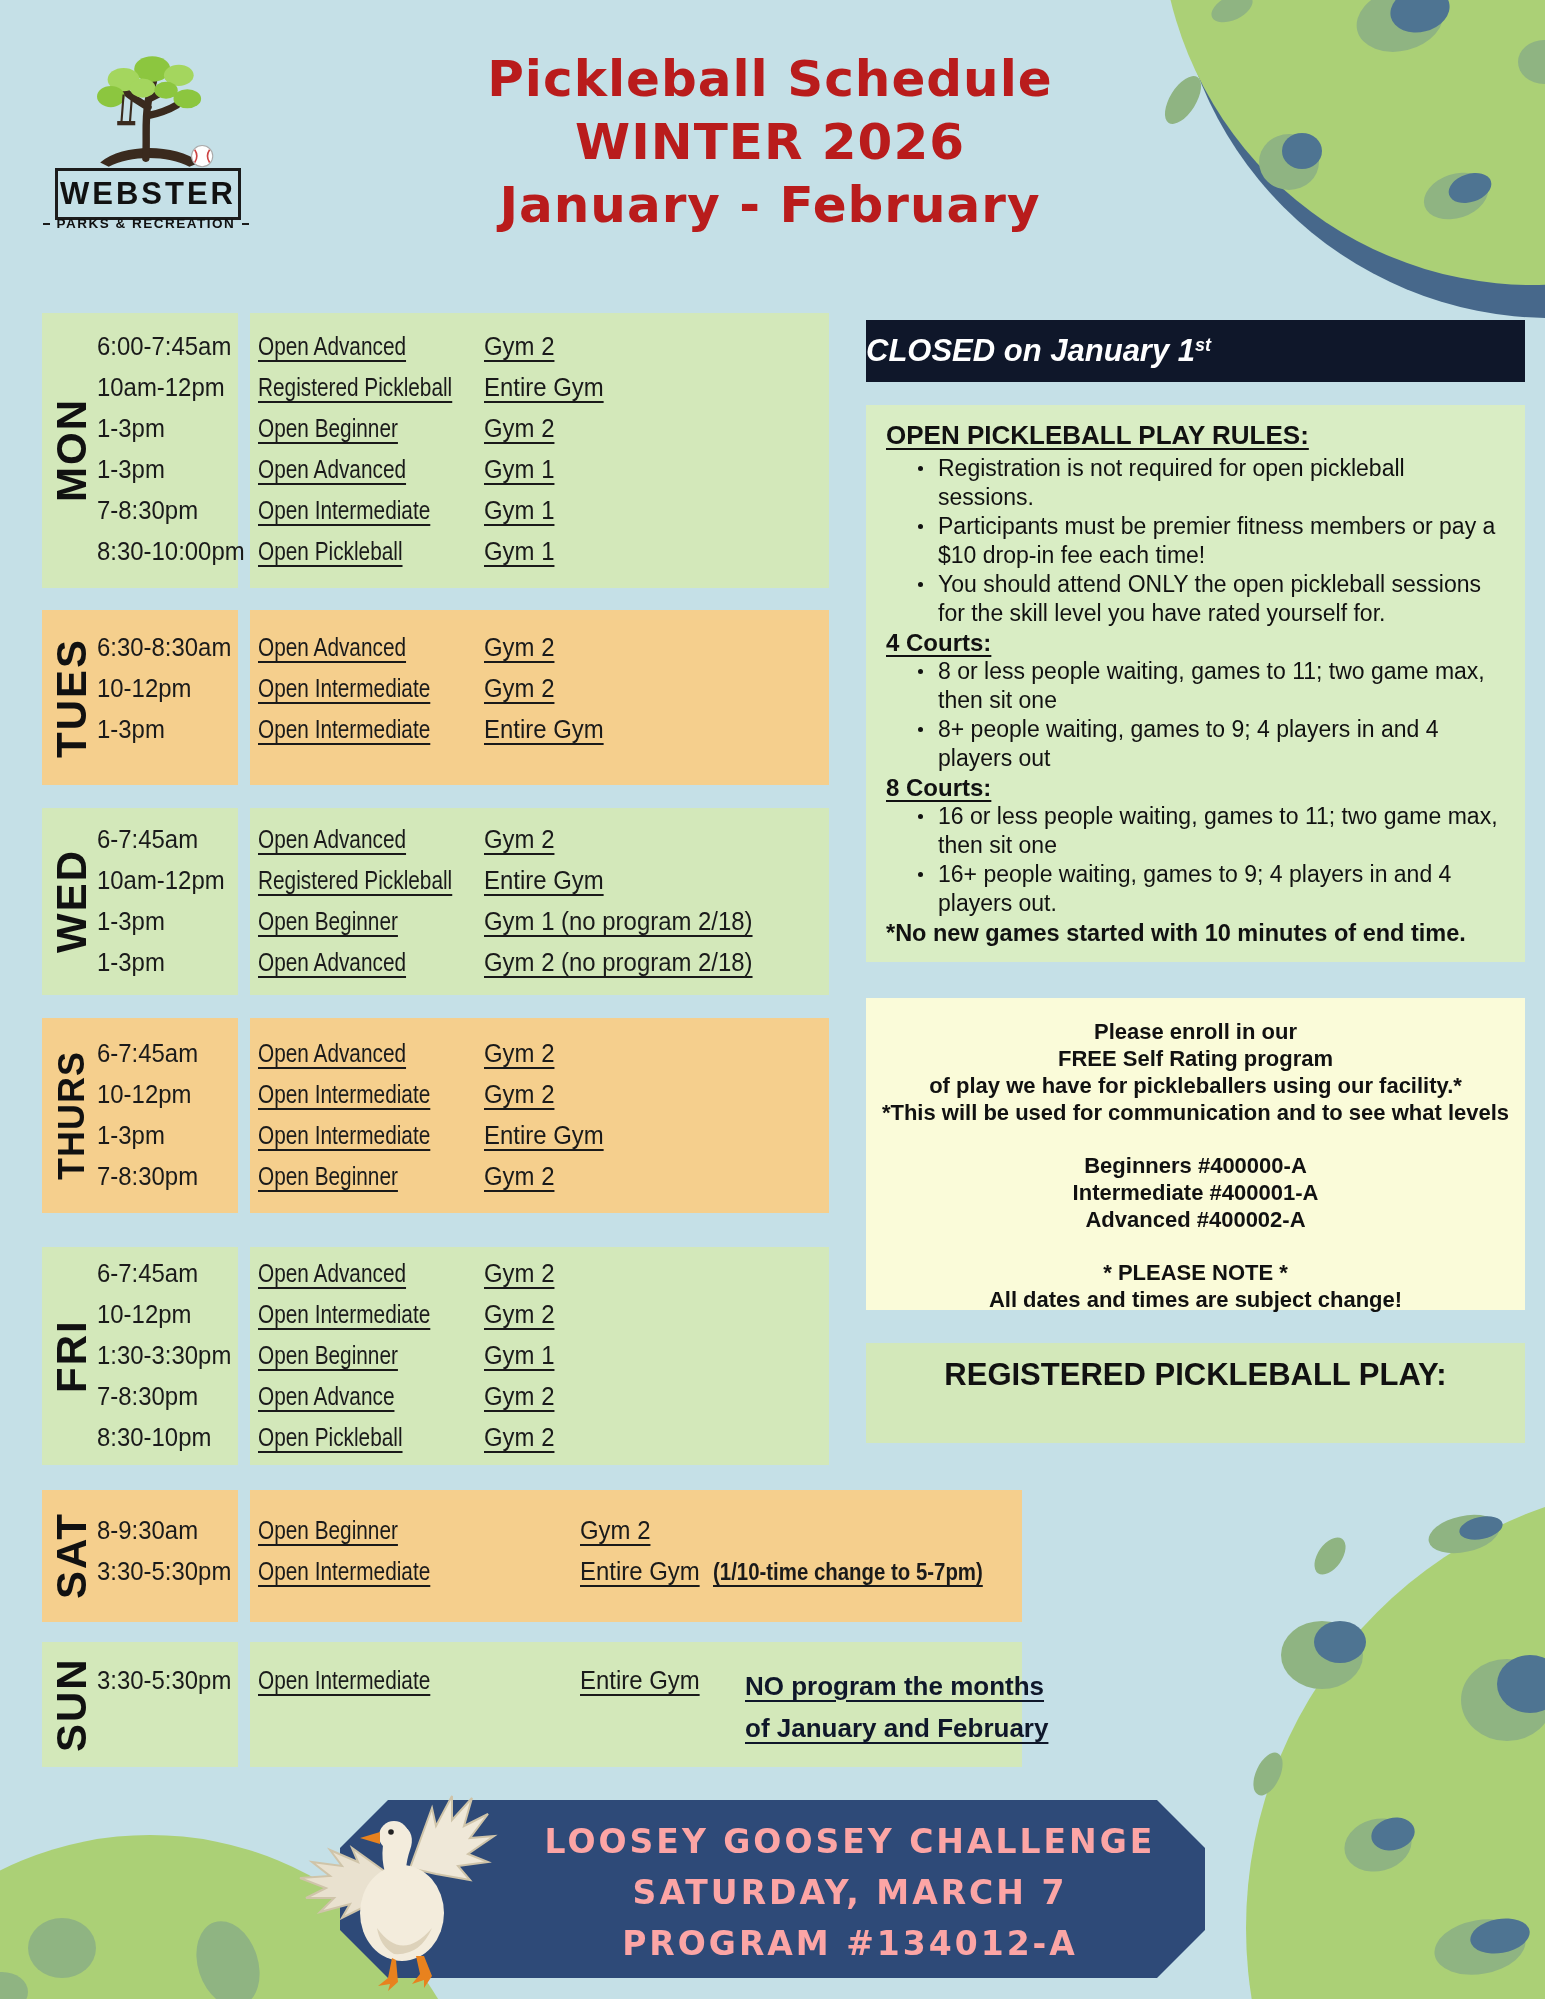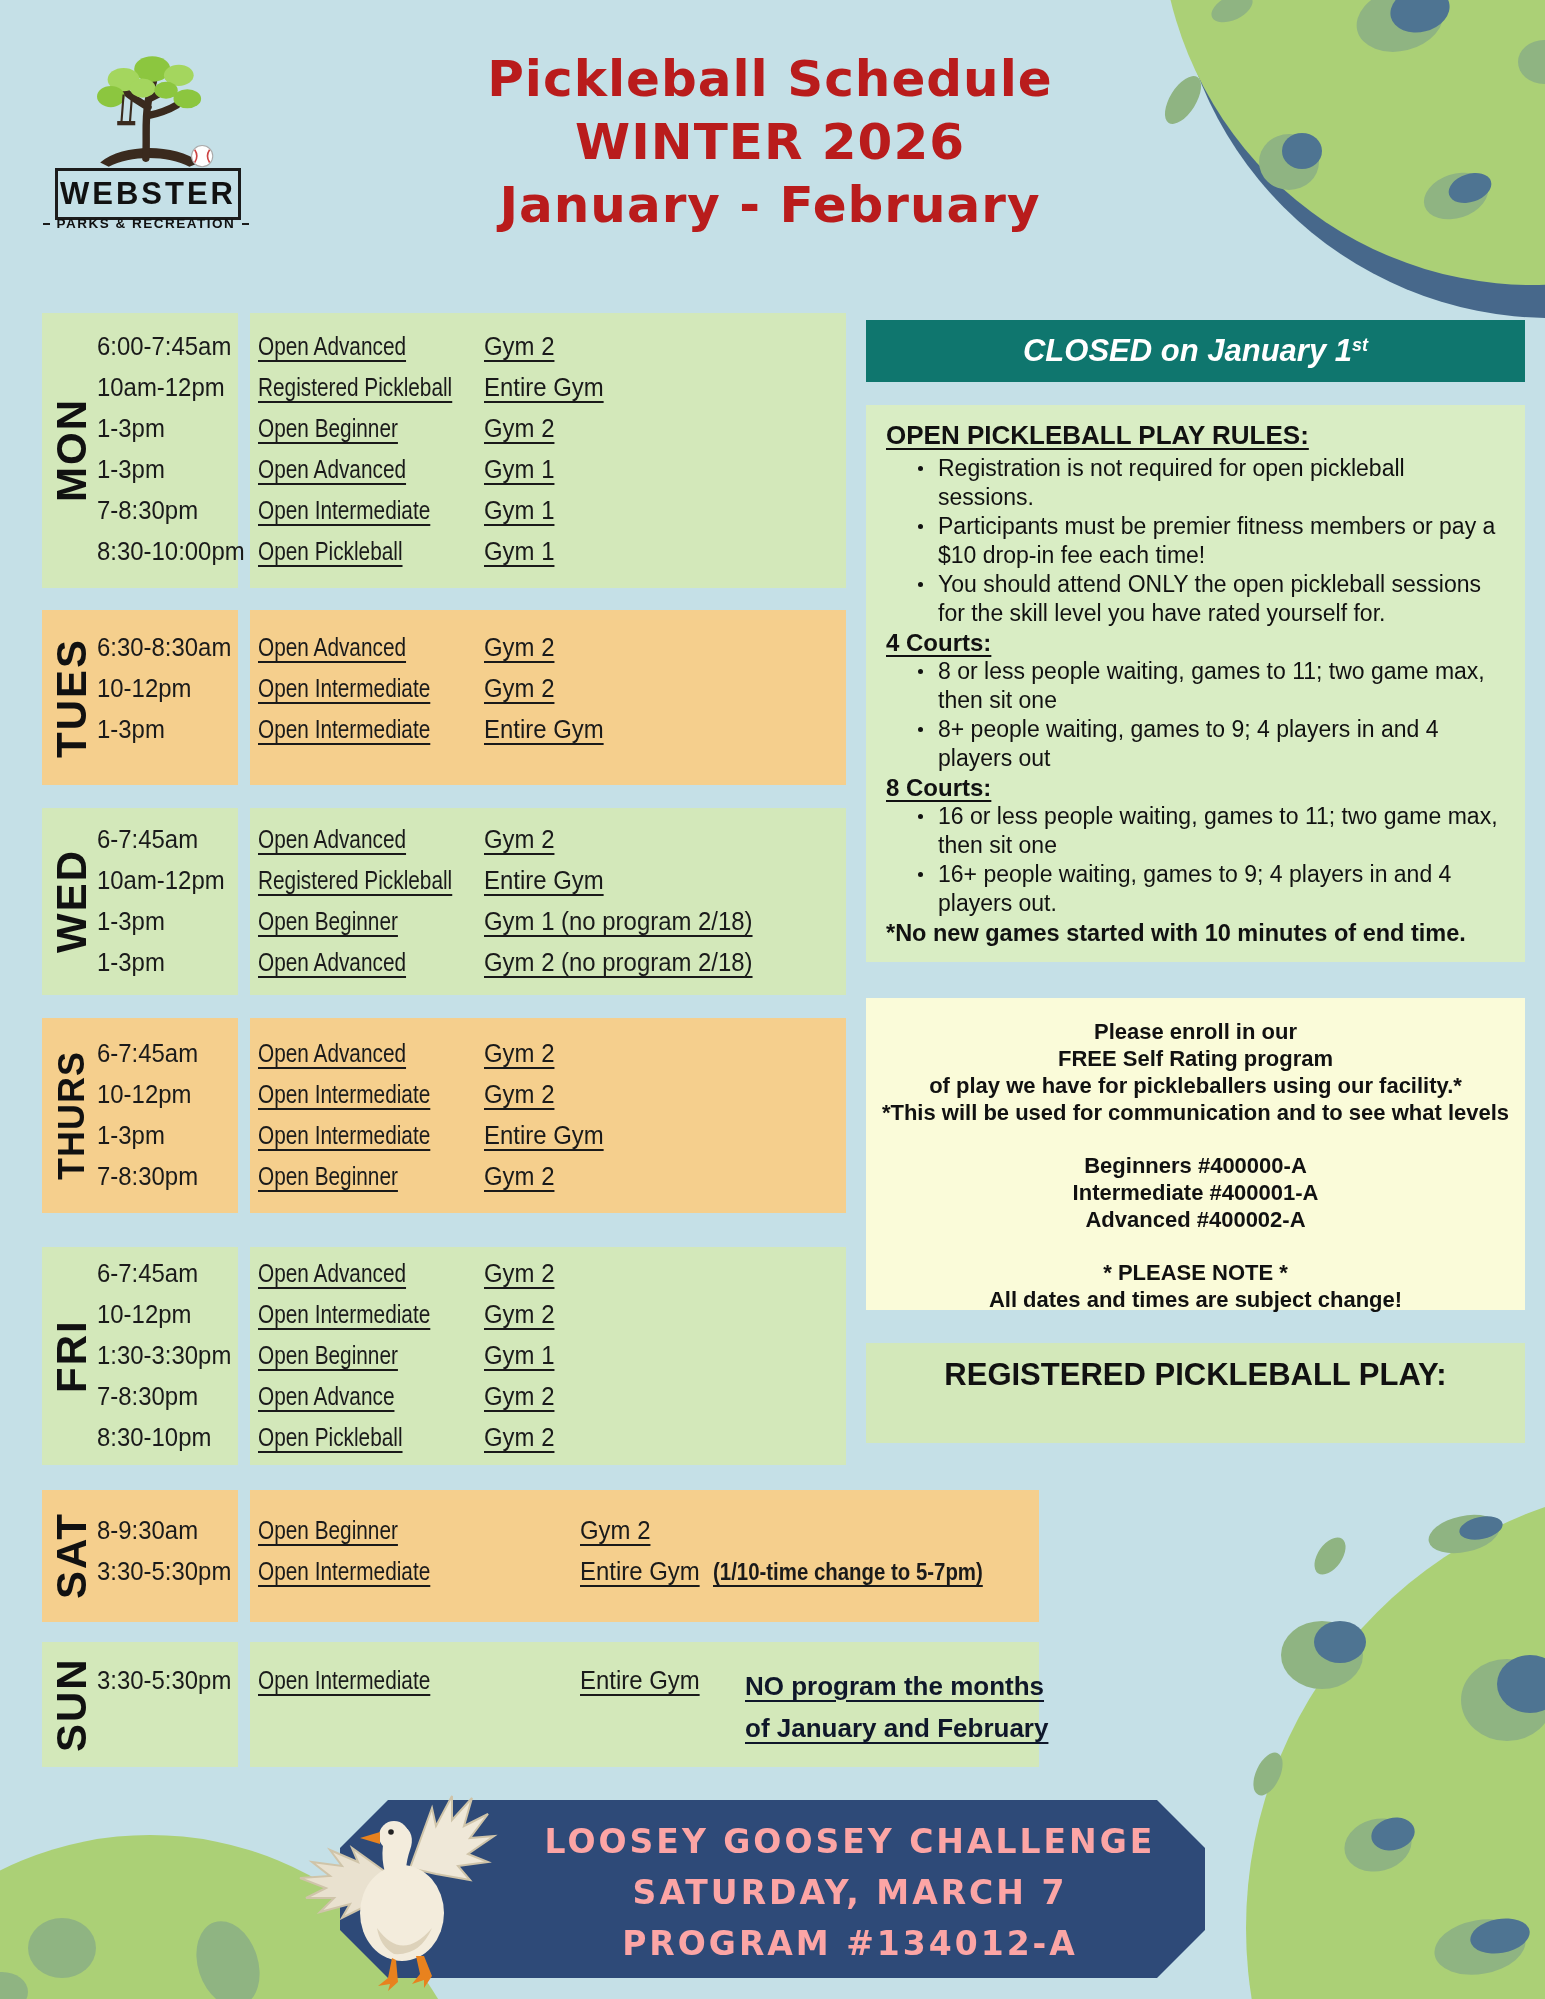--- a/index.html
+++ b/index.html
@@ -16,21 +16,21 @@
   #logo-tagline .tag{font-size:13.5px;font-weight:bold;letter-spacing:1.5px;color:#111;white-space:nowrap;}
   #tree{position:absolute;left:25px;top:-6px;}
   #title{position:absolute;left:390px;top:48px;width:760px;text-align:center;z-index:2;
          font-family:"DejaVu Sans", sans-serif;font-weight:bold;color:#b91c1c;
          font-size:50px;line-height:63px;letter-spacing:1px;}
 
   
   .day{position:absolute;left:0;width:1545px;z-index:2;}
   .day .blk{position:absolute;top:0;height:100%;}
   .day .left{left:42px;width:196px;}
-  .day .right{left:250px;width:579px;padding-left:17px;}
+  .day .right{left:250px;width:579px;}
   .day.wide .right{width:772px;}
   .day.green .blk{background:#d3e8ba;}
   .day.orange .blk{background:#f5cf8d;}
   .day-label{position:absolute;left:2px;top:0;bottom:0;width:56px;display:flex;align-items:center;justify-content:center;
              font-weight:bold;font-size:42px;color:#111;writing-mode:vertical-rl;transform:rotate(180deg);letter-spacing:2px;}
   .day-label.small{font-size:36px;letter-spacing:1px;}
   .times{position:absolute;left:55px;right:0;}
   .tcell{height:41px;display:flex;align-items:center;font-size:26px;color:#1a1a1a;}
   .tcell span{display:inline-block;transform:scaleX(.92);transform-origin:0 50%;white-space:nowrap;}
   .rows{position:absolute;left:8px;right:0;}
@@ -38,21 +38,21 @@
   .u{text-decoration:underline;text-decoration-thickness:2px;text-underline-offset:5px;}
   .act{position:absolute;left:0;top:5px;font-size:26px;color:#1a1a1a;display:inline-block;transform:scaleX(.8);transform-origin:0 0;white-space:nowrap;}
   .gym{position:absolute;left:226px;top:5px;font-size:26px;color:#1a1a1a;display:inline-block;transform:scaleX(.92);transform-origin:0 0;white-space:nowrap;}
   .day.wide .gym{left:322px;}
   .note-sat{position:absolute;left:455px;top:7px;font-size:24px;font-weight:bold;color:#1a1a1a;display:inline-block;transform:scaleX(.85);transform-origin:0 0;white-space:nowrap;}
   .note-sun{position:absolute;left:487px;top:5px;font-size:26px;font-weight:bold;color:#0f172a;}
   .note-sun div{line-height:42px;white-space:nowrap;}
 
   
   .rbox{position:absolute;left:866px;width:659px;z-index:2;box-sizing:border-box;}
-  #closed{top:320px;height:62px;background:#0f766e;color:#fff;display:flex;align-items:center;justify-content:center;
+  #closed{top:320px;height:62px;background:#0f172a;color:#fff;display:flex;align-items:center;
           font-weight:bold;font-style:italic;font-size:31px;}
   #closed sup{font-size:18px;margin-top:-12px;}
   #rules{top:405px;height:557px;background:#d9edc4;padding:14px 20px;color:#111;}
   .rules-h{font-size:26px;font-weight:bold;text-decoration:underline;text-decoration-thickness:2px;text-underline-offset:4px;line-height:33px;margin-bottom:2px;}
   .rules-sub{font-size:24px;font-weight:bold;text-decoration:underline;text-underline-offset:4px;line-height:29px;}
   .bul{position:relative;padding-left:52px;font-size:23px;line-height:29px;}
   .bul::before{content:"";position:absolute;left:32px;top:12px;width:5px;height:5px;border-radius:50%;background:#111;}
   .rules-foot{font-size:23.5px;font-weight:bold;line-height:30px;}
   #selfrate{top:998px;height:312px;background:#fafbd9;color:#111;text-align:center;padding-top:20px;}
   #selfrate .ln{font-size:22px;font-weight:bold;line-height:27px;white-space:nowrap;}

